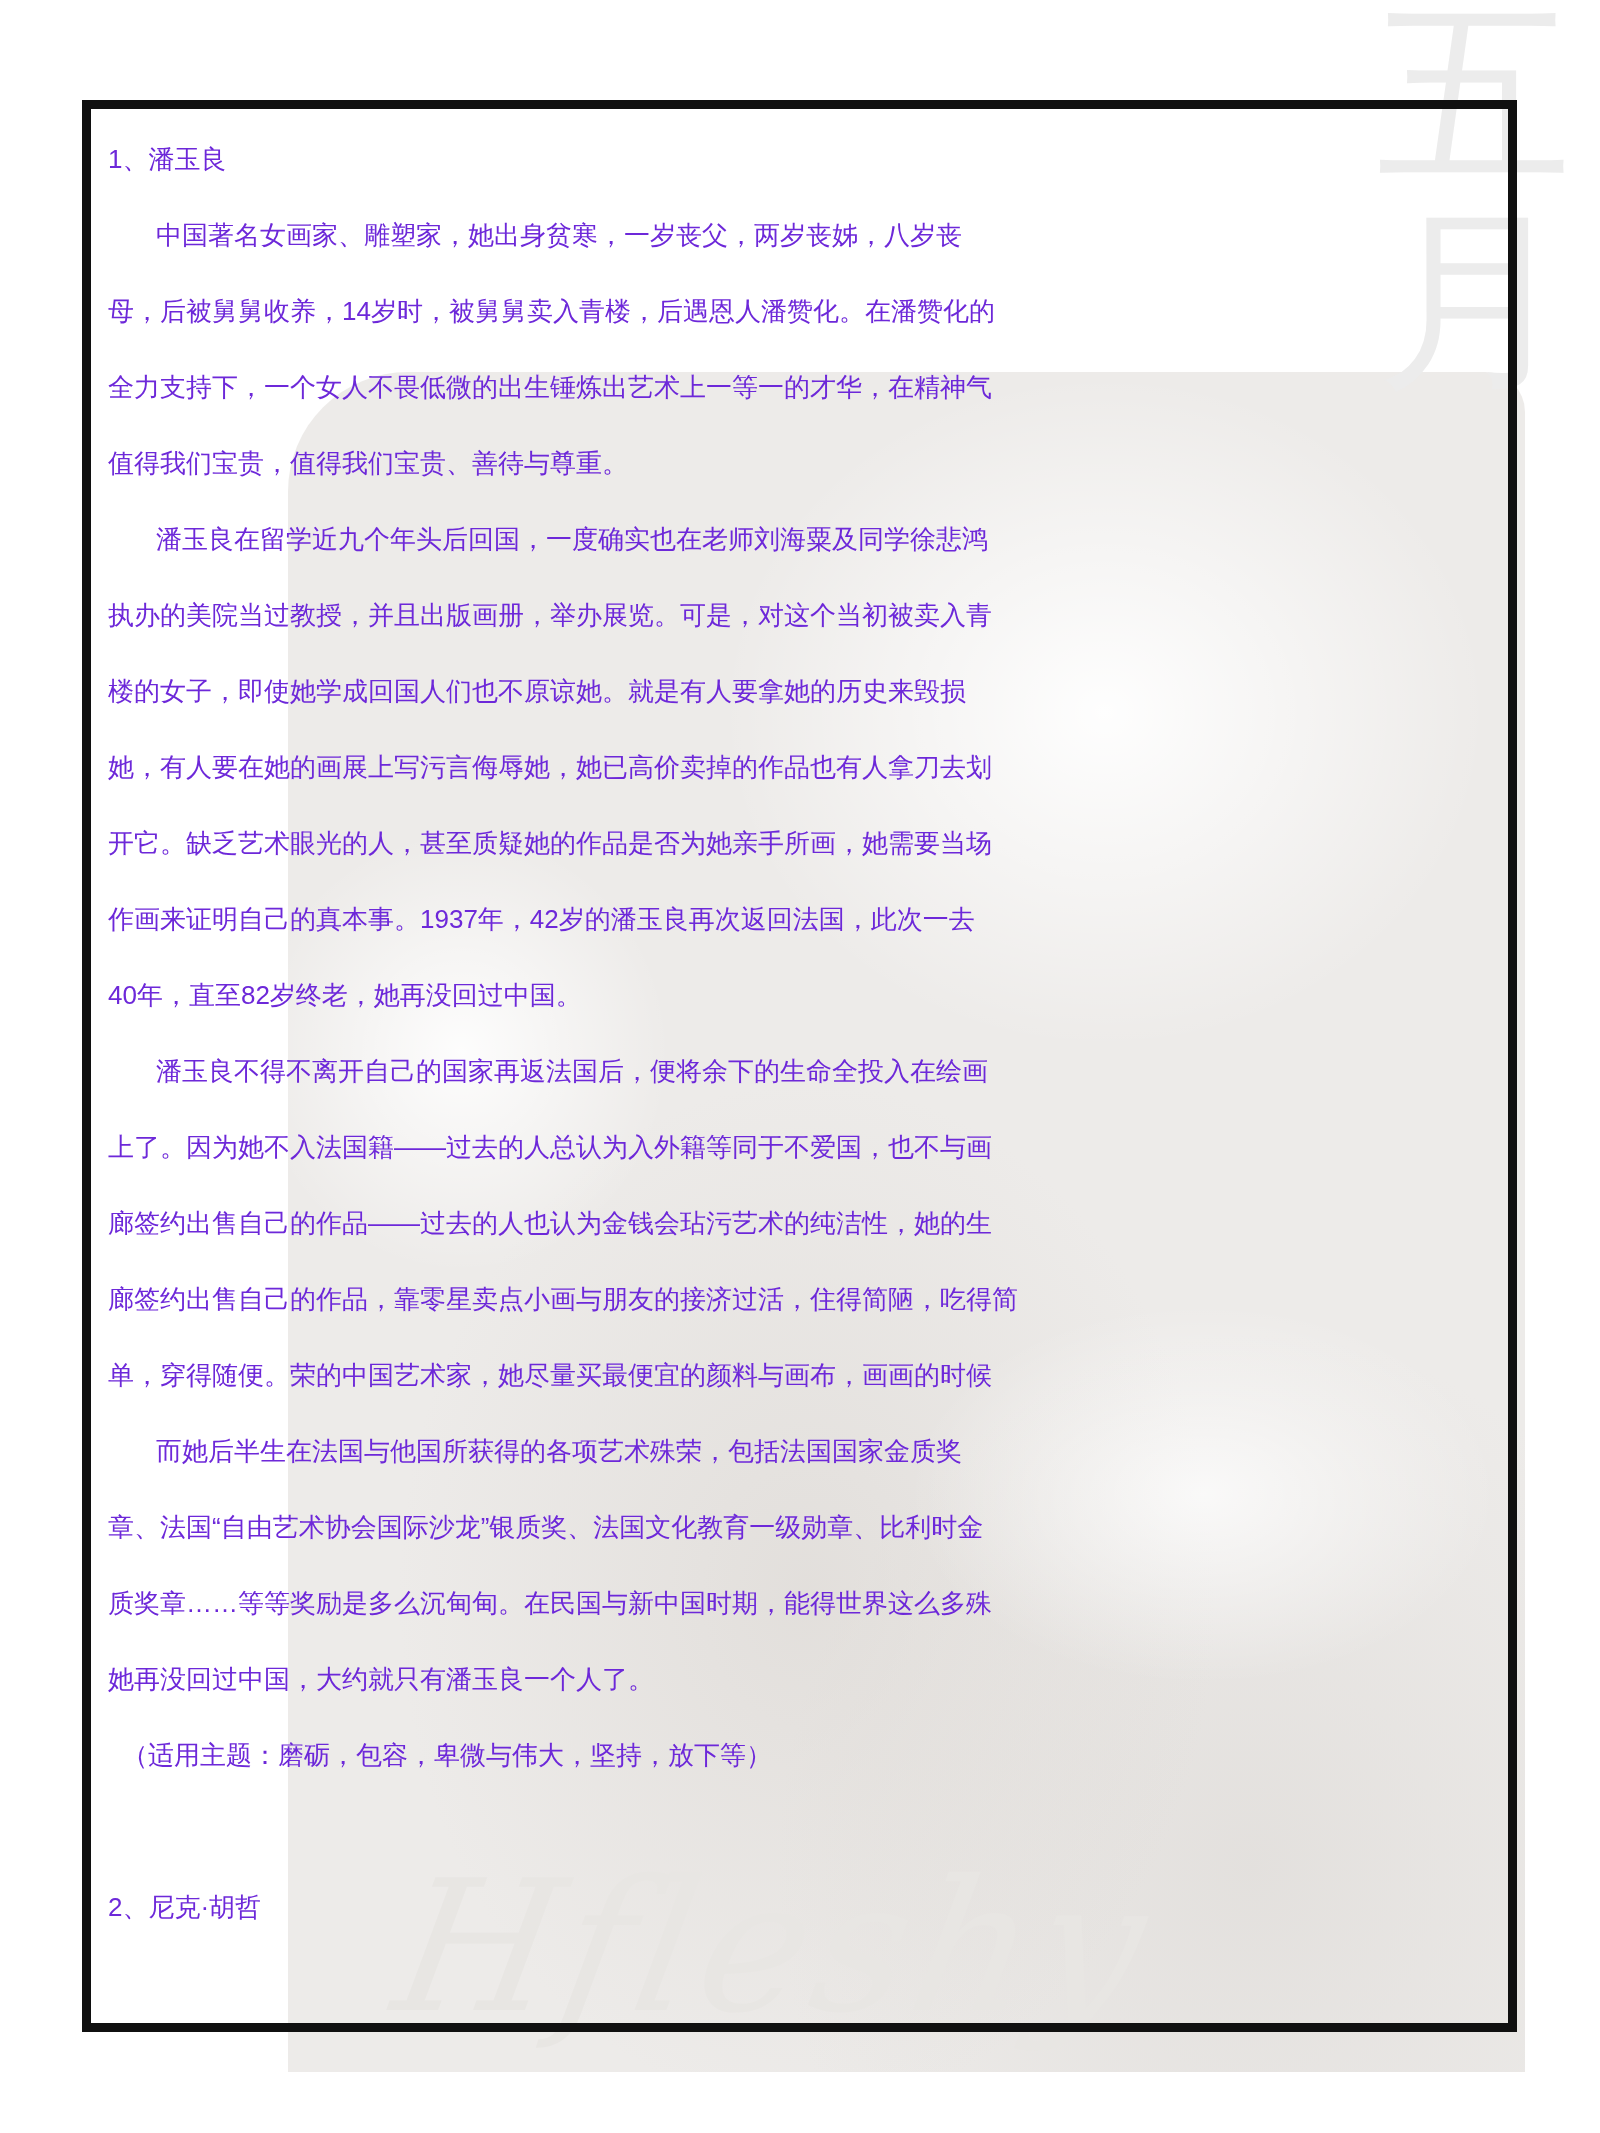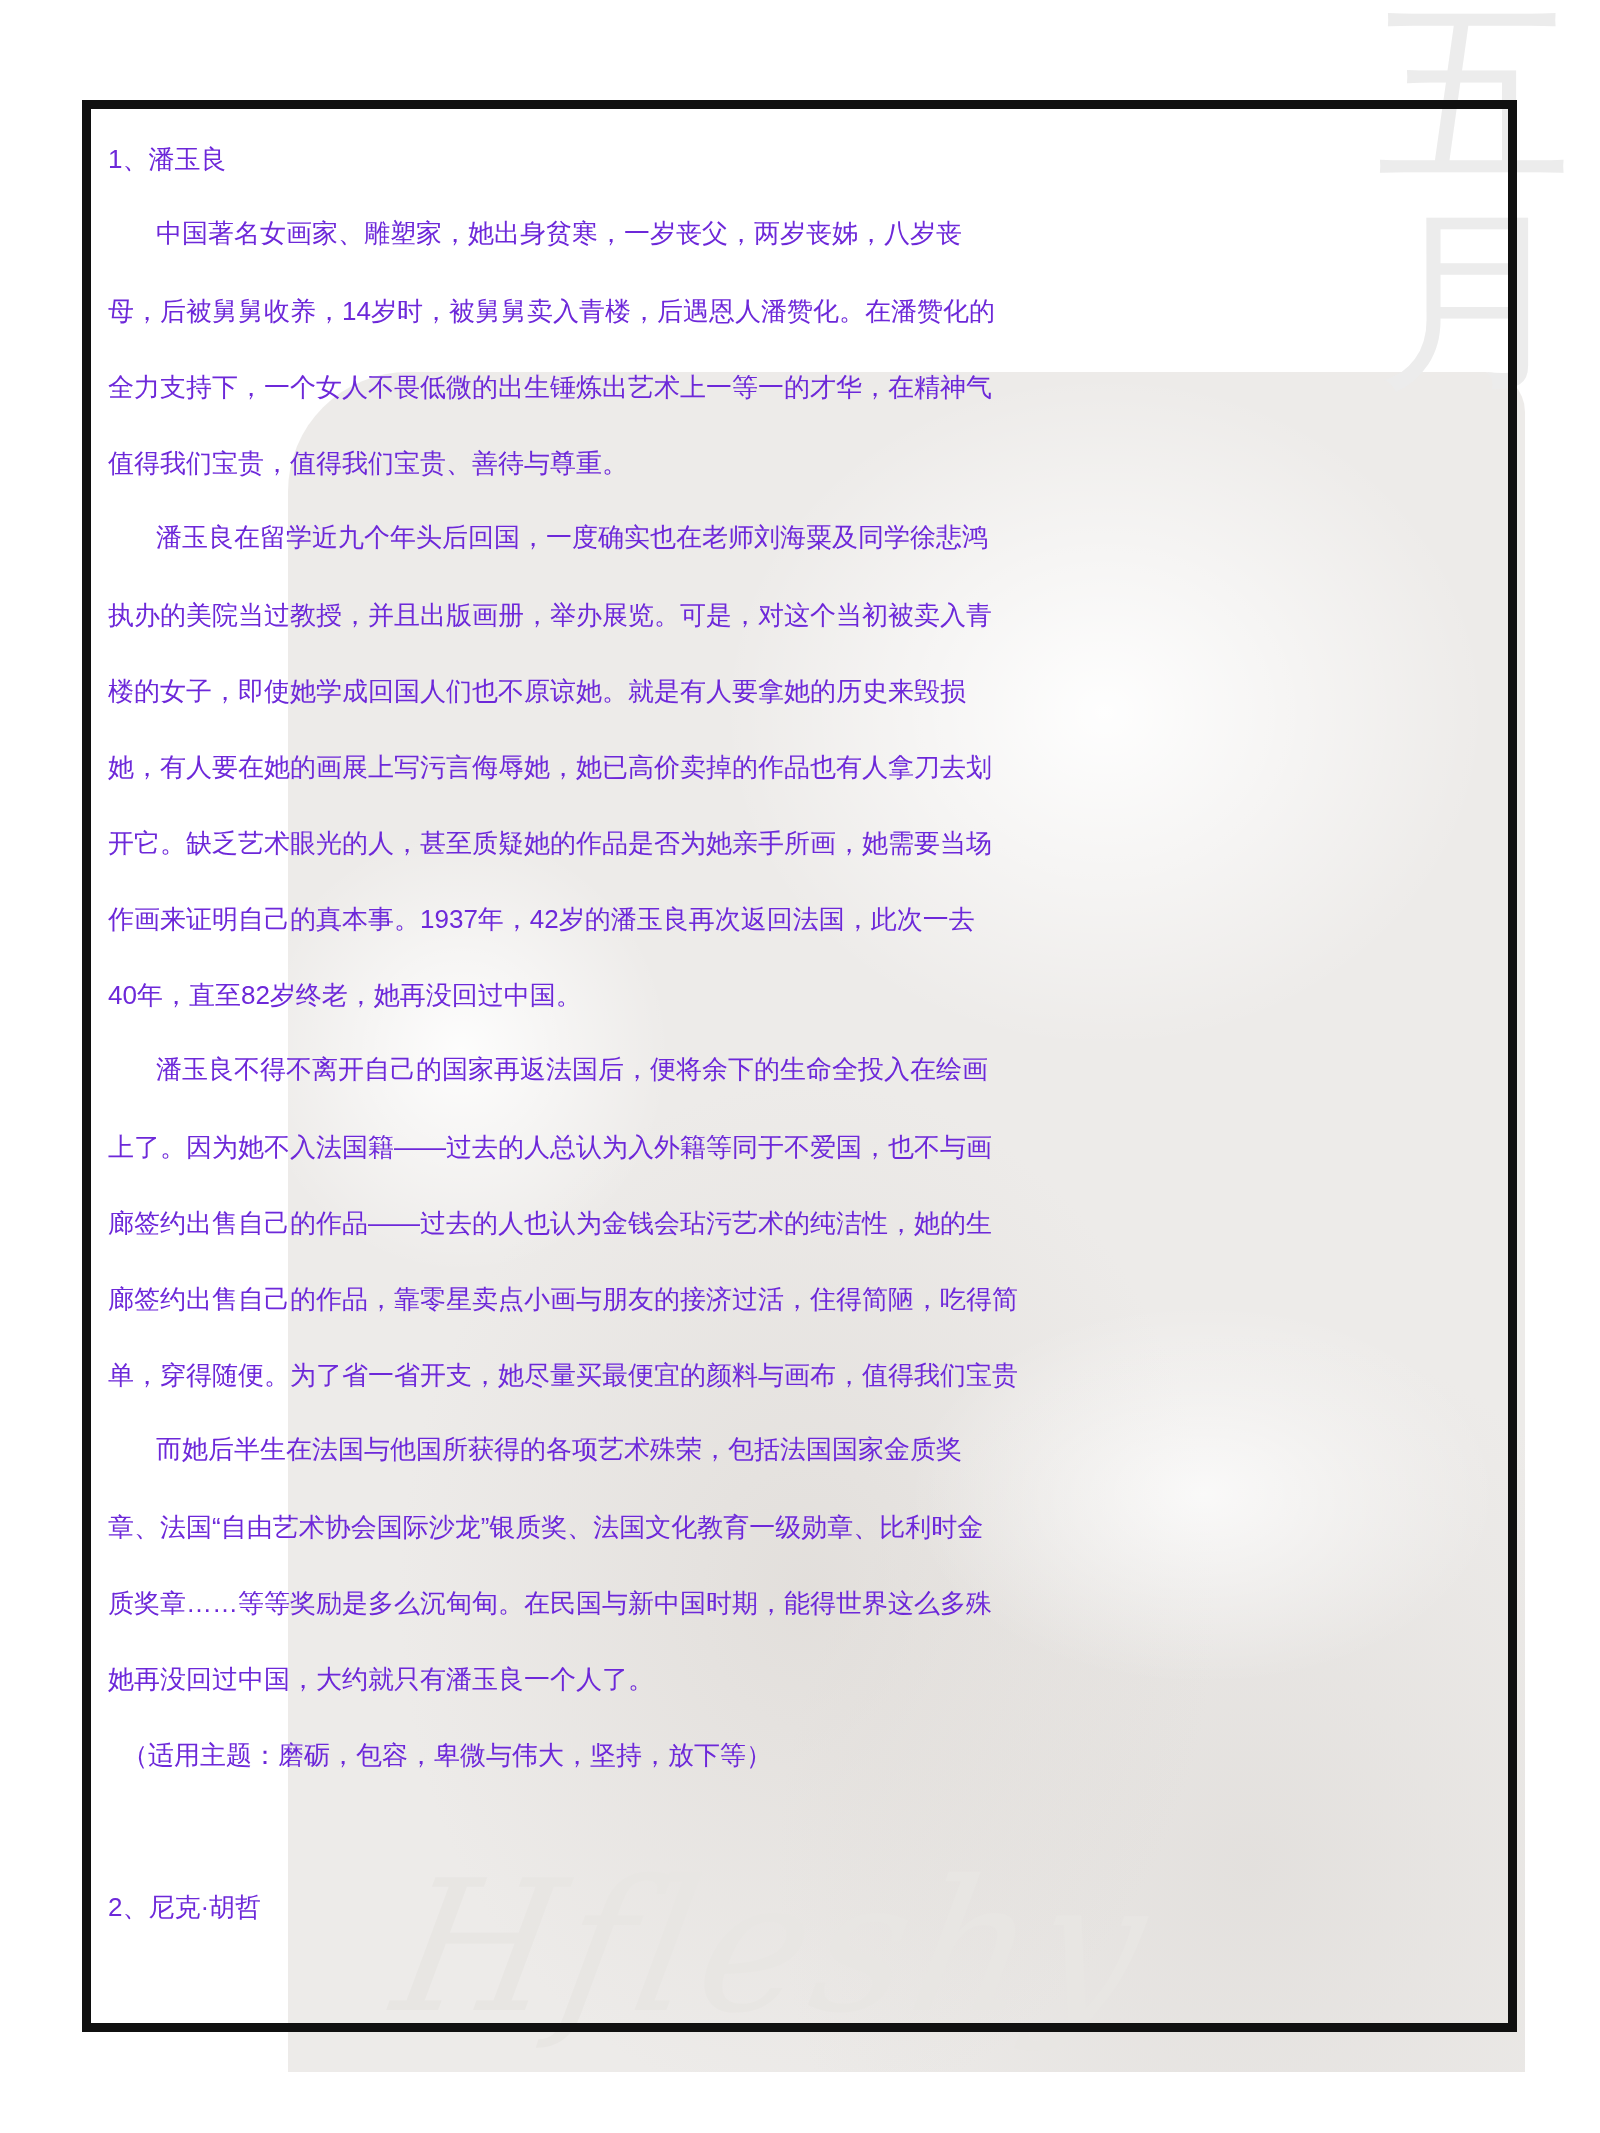--- a/index.html
+++ b/index.html
@@ -41,21 +41,21 @@
     border:9px solid #101010;box-sizing:border-box;
     z-index:3;pointer-events:none;
   }
   
   .textblock{
     position:absolute;left:108px;top:121px;width:1392px;
     z-index:4;color:#6d28d9;
     font-size:26px;line-height:76px;
   }
   .text-line{height:76px;white-space:nowrap;}
-  .text-line.indent{padding-left:48px;font-family:Liberation Mono, monospace;}
+  .text-line.indent{padding-left:48px;}
   .text-line.note{padding-left:14px;}
 </style>
 </head>
 <body>
 
 <div class="photo"></div>
 
 <div class="wm-vertical">
   <div>五</div>
   <div>月</div>
@@ -75,21 +75,21 @@
     <div class="text-line">执办的美院当过教授，并且出版画册，举办展览。可是，对这个当初被卖入青</div>
     <div class="text-line">楼的女子，即使她学成回国人们也不原谅她。就是有人要拿她的历史来毁损</div>
     <div class="text-line">她，有人要在她的画展上写污言侮辱她，她已高价卖掉的作品也有人拿刀去划</div>
     <div class="text-line">开它。缺乏艺术眼光的人，甚至质疑她的作品是否为她亲手所画，她需要当场</div>
     <div class="text-line">作画来证明自己的真本事。1937年，42岁的潘玉良再次返回法国，此次一去</div>
     <div class="text-line">40年，直至82岁终老，她再没回过中国。</div>
     <div class="text-line indent">潘玉良不得不离开自己的国家再返法国后，便将余下的生命全投入在绘画</div>
     <div class="text-line">上了。因为她不入法国籍——过去的人总认为入外籍等同于不爱国，也不与画</div>
     <div class="text-line">廊签约出售自己的作品——过去的人也认为金钱会玷污艺术的纯洁性，她的生</div>
     <div class="text-line">廊签约出售自己的作品，靠零星卖点小画与朋友的接济过活，住得简陋，吃得简</div>
-    <div class="text-line">单，穿得随便。为了省一省开支，她尽量买最便宜的颜料与画布，值得我们宝贵</div>
+    <div class="text-line">单，穿得随便。荣的中国艺术家，她尽量买最便宜的颜料与画布，画画的时候</div>
     <div class="text-line indent">而她后半生在法国与他国所获得的各项艺术殊荣，包括法国国家金质奖</div>
     <div class="text-line">章、法国“自由艺术协会国际沙龙”银质奖、法国文化教育一级勋章、比利时金</div>
     <div class="text-line">质奖章……等等奖励是多么沉甸甸。在民国与新中国时期，能得世界这么多殊</div>
     <div class="text-line">她再没回过中国，大约就只有潘玉良一个人了。</div>
     <div class="text-line note">（适用主题：磨砺，包容，卑微与伟大，坚持，放下等）</div>
     <div class="text-line"></div>
     <div class="text-line">2、尼克·胡哲</div>
   </div>
 
 </body></html>

